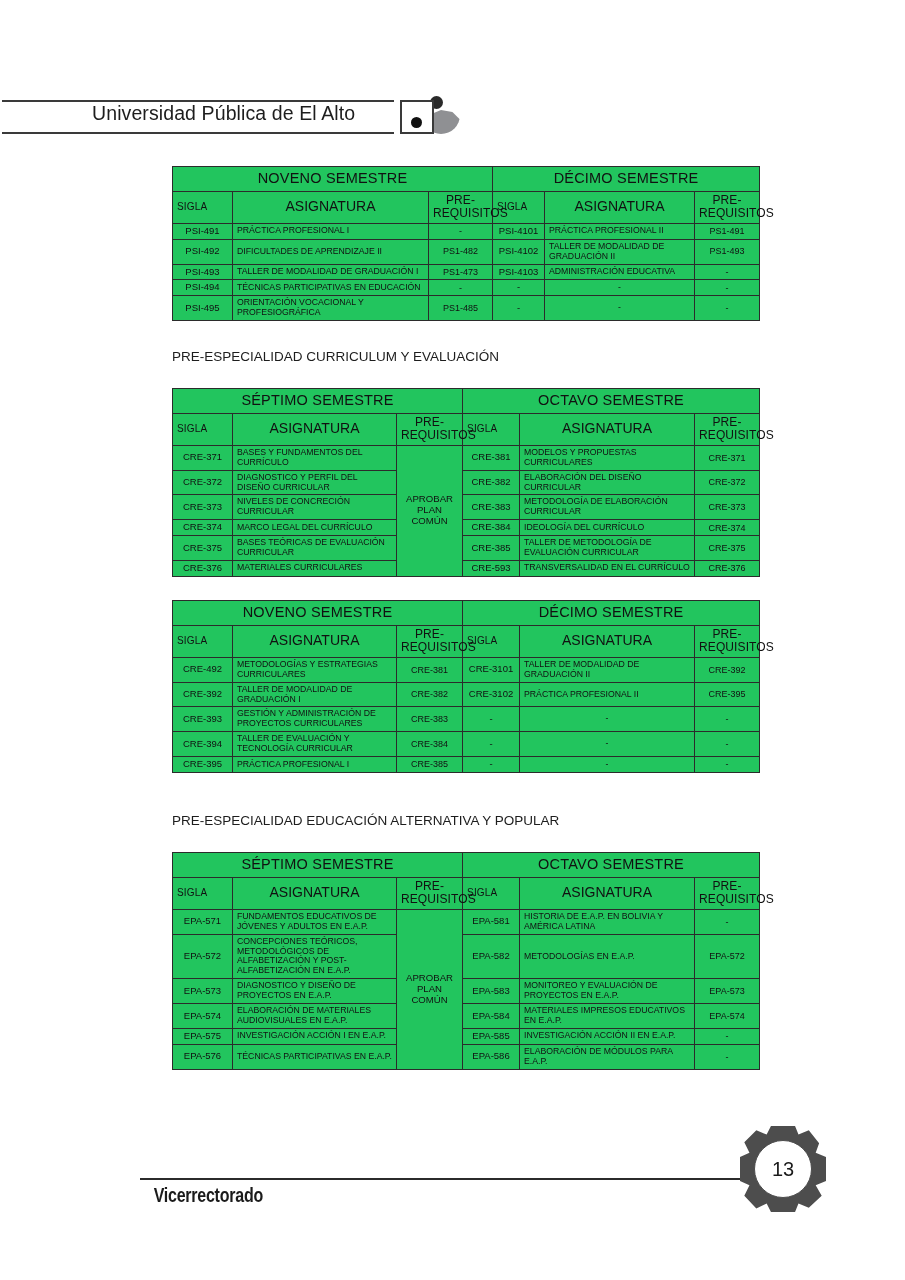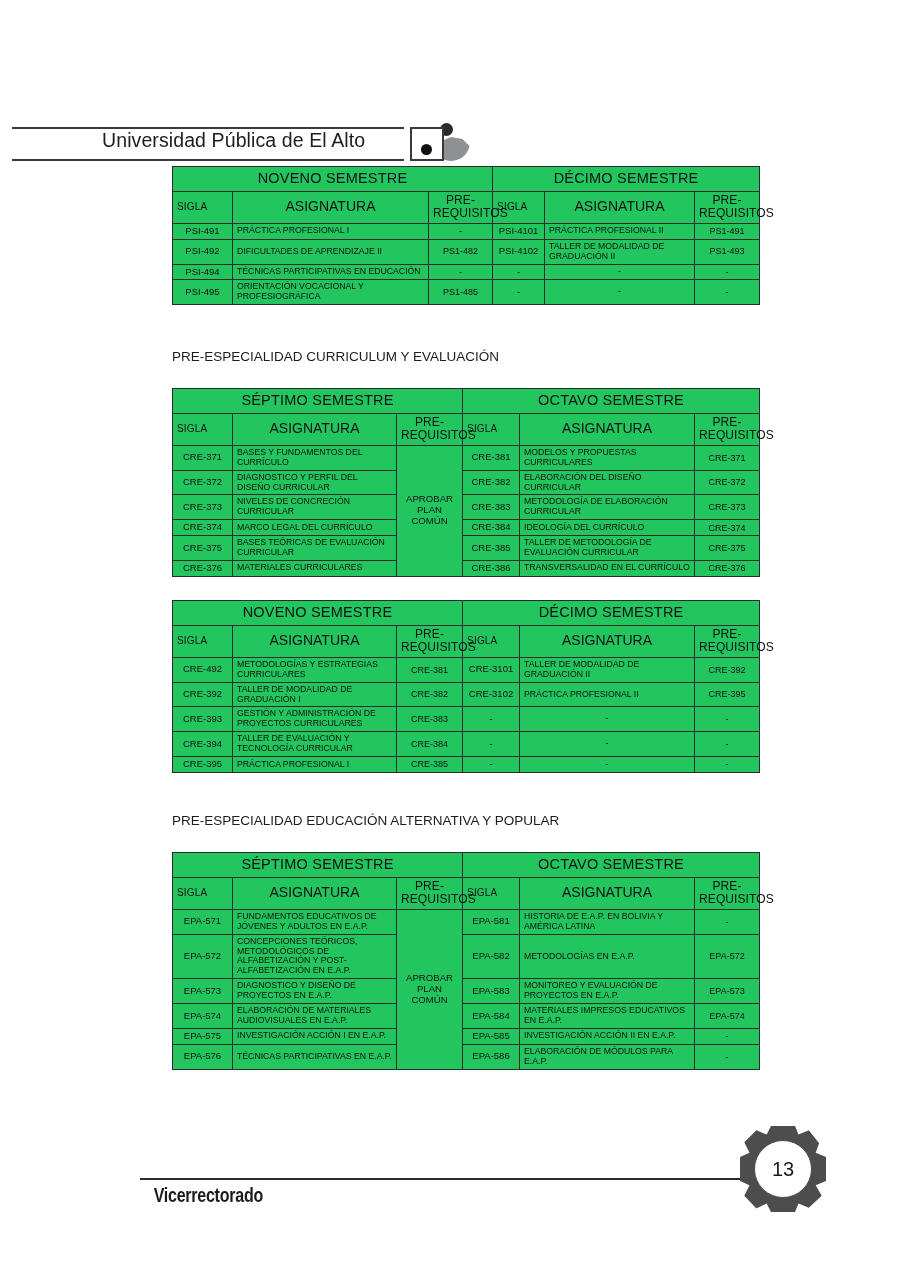--- a/index.html
+++ b/index.html
@@ -19,24 +19,23 @@
     position: relative;
     width: 905px;
     height: 1280px;
     box-sizing: border-box;
   }
 
   
   .header {
     position: absolute;
     top: 100px;
-    left: 12px;
+    left: 2px;
     width: 460px;
     height: 36px;
-    margin-top: 27px;
   }
   .header-rule-top {
     position: absolute;
     top: 0px;
     left: 0px;
     width: 392px;
     height: 2px;
     background: #3a3a3a;
   }
   .header-rule-bottom {
@@ -262,20 +261,28 @@
     </tr>
     <tr>
       <td class="c-sigla">PSI-492</td>
       <td class="c-asig">DIFICULTADES DE APRENDIZAJE II</td>
       <td class="c-pre">PS1-482</td>
       <td class="c-sigla">PSI-4102</td>
       <td class="c-asig">TALLER DE MODALIDAD DE GRADUACIÓN II</td>
       <td class="c-pre">PS1-493</td>
     </tr>
     <tr>
+      <td class="c-sigla">PSI-493</td>
+      <td class="c-asig">TALLER DE MODALIDAD DE GRADUACIÓN I</td>
+      <td class="c-pre">PS1-473</td>
+      <td class="c-sigla">PSI-4103</td>
+      <td class="c-asig">ADMINISTRACIÓN EDUCATIVA</td>
+      <td class="c-pre">-</td>
+    </tr>
+    <tr>
       <td class="c-sigla">PSI-494</td>
       <td class="c-asig">TÉCNICAS PARTICIPATIVAS EN EDUCACIÓN</td>
       <td class="c-pre">-</td>
       <td class="c-sigla">-</td>
       <td class="c-asig" style="text-align:center">-</td>
       <td class="c-pre">-</td>
     </tr>
     <tr>
       <td class="c-sigla">PSI-495</td>
       <td class="c-asig">ORIENTACIÓN VOCACIONAL Y PROFESIOGRÁFICA</td>
@@ -343,21 +350,21 @@
     <tr>
       <td class="c-sigla">CRE-375</td>
       <td class="c-asig">BASES TEÓRICAS DE EVALUACIÓN CURRICULAR</td>
       <td class="c-sigla">CRE-385</td>
       <td class="c-asig">TALLER DE METODOLOGÍA DE EVALUACIÓN CURRICULAR</td>
       <td class="c-pre">CRE-375</td>
     </tr>
     <tr>
       <td class="c-sigla">CRE-376</td>
       <td class="c-asig">MATERIALES CURRICULARES</td>
-      <td class="c-sigla">CRE-386</td>
+      <td class="c-sigla">CRE-593</td>
       <td class="c-asig">TRANSVERSALIDAD EN EL CURRÍCULO</td>
       <td class="c-pre">CRE-376</td>
     </tr>
   </tbody>
     </table>
 
   <table class="sem" style="top:600px; left:172px; width:587px;">
     <colgroup>
       <col style="width:60px">
         <col style="width:164px">

